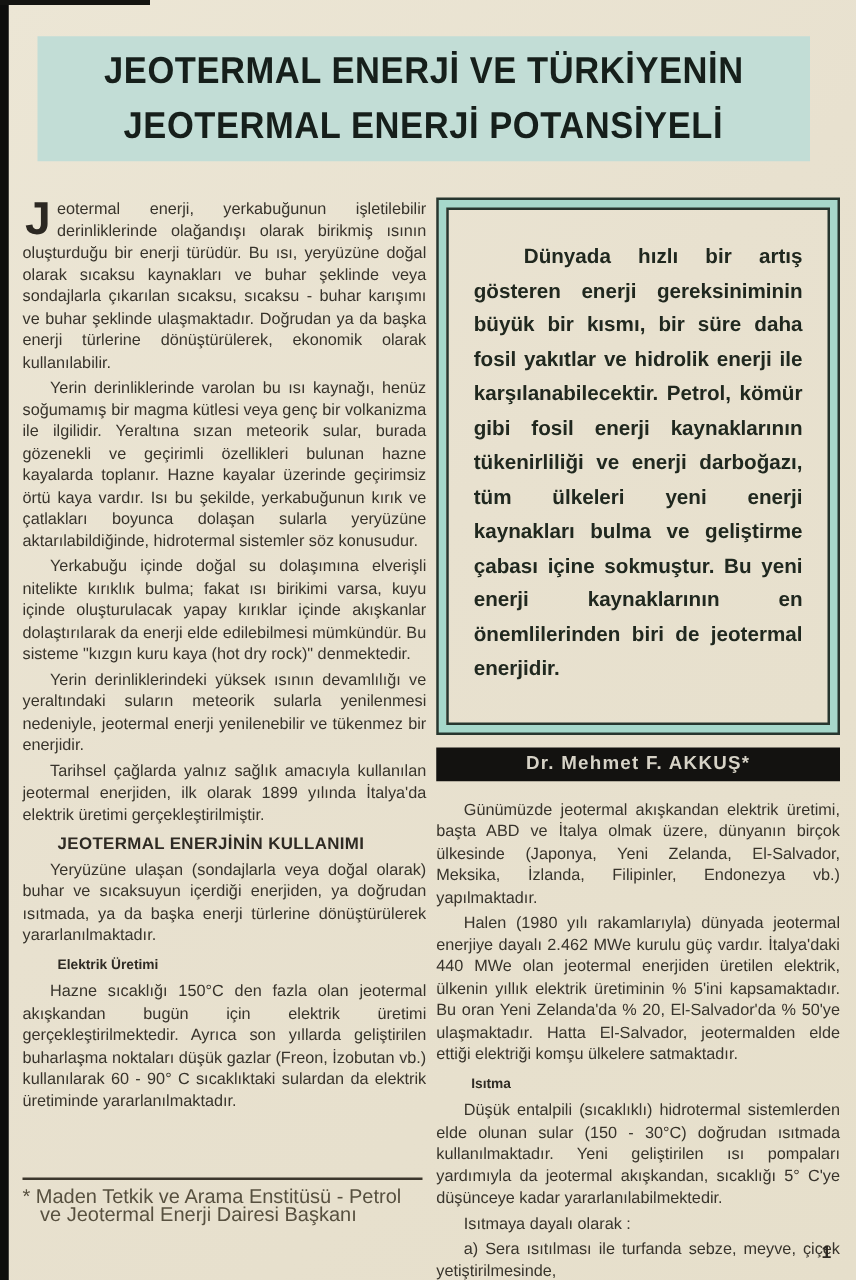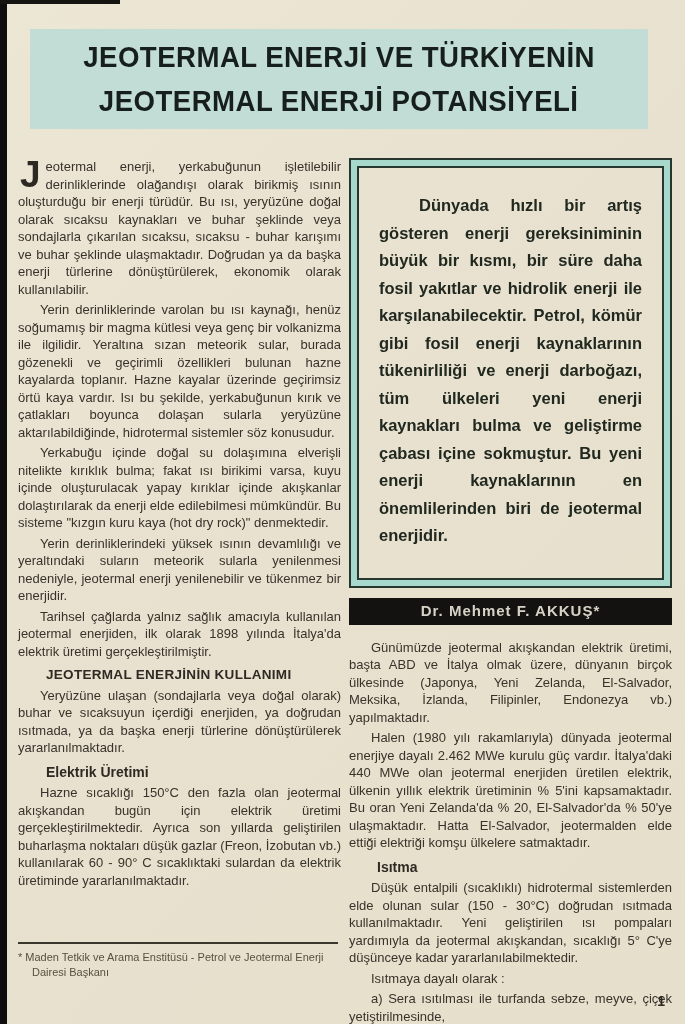--- a/index.html
+++ b/index.html
@@ -32,21 +32,21 @@
   .para.no-indent{text-indent:0;}
   .dropcap{
     float:left;font-size:37px;line-height:30px;font-weight:bold;
     padding:2px 5px 0 2px;color:#2c2822;
   }
   .section-heading{
     font-weight:bold;font-size:13.5px;margin:6px 0 3px 28px;text-indent:0;
     letter-spacing:0.3px;color:#2e2a23;
   }
   .sub-heading{
-    font-weight:bold;font-size:14px;margin:7px 0 3px 28px;text-indent:0;
+    font-weight:bold;font-size:11px;margin:7px 0 3px 28px;text-indent:0;
     color:#2e2a23;
   }
 
   .quote-box{
     margin:10px 8px 11px 8px;
     border:2px solid #27362f;
     box-shadow:0 0 0 6px #a6d8cb,0 0 0 8px #27362f;
     background:transparent;
     padding:24px 20px 28px 20px;
   }
@@ -63,21 +63,21 @@
     color:#d6d2c6;font-weight:bold;font-size:15px;letter-spacing:1px;
   }
 
   .right-body{margin-top:14px;}
 
   .footnote-block{
     position:absolute;left:18px;top:942px;width:322px;
   }
   .footnote-rule{border:0;border-top:2.5px solid #3c372d;margin:0 2px 6px 0;}
   .footnote-text{
-    font-size:11px;line-height:15px;color:#57503f;
+    font-size:16px;line-height:15px;color:#57503f;
     padding-left:14px;text-indent:-14px;text-align:left;margin:0;
   }
 
   .page-number{
     position:absolute;right:20px;top:993px;
     font-weight:bold;font-size:14px;color:#2c2822;
   }
 </style>
 </head>
 <body>
@@ -89,21 +89,21 @@
   <div class="title-banner">
     <div class="title-line">JEOTERMAL ENERJİ VE TÜRKİYENİN</div>
     <div class="title-line">JEOTERMAL ENERJİ POTANSİYELİ</div>
   </div>
 
   <div class="col col-left">
     <p class="para no-indent"><span class="dropcap">J</span><span>eotermal enerji, yerkabuğunun işletilebilir derinliklerinde olağandışı olarak birikmiş ısının oluşturduğu bir enerji türüdür. Bu ısı, yeryüzüne doğal olarak sıcaksu kaynakları ve buhar şeklinde veya sondajlarla çıkarılan sıcaksu, sıcaksu - buhar karışımı ve buhar şeklinde ulaşmaktadır. Doğrudan ya da başka enerji türlerine dönüştürülerek, ekonomik olarak kullanılabilir.</span></p>
     <p class="para">Yerin derinliklerinde varolan bu ısı kaynağı, henüz soğumamış bir magma kütlesi veya genç bir volkanizma ile ilgilidir. Yeraltına sızan meteorik sular, burada gözenekli ve geçirimli özellikleri bulunan hazne kayalarda toplanır. Hazne kayalar üzerinde geçirimsiz örtü kaya vardır. Isı bu şekilde, yerkabuğunun kırık ve çatlakları boyunca dolaşan sularla yeryüzüne aktarılabildiğinde, hidrotermal sistemler söz konusudur.</p>
     <p class="para">Yerkabuğu içinde doğal su dolaşımına elverişli nitelikte kırıklık bulma; fakat ısı birikimi varsa, kuyu içinde oluşturulacak yapay kırıklar içinde akışkanlar dolaştırılarak da enerji elde edilebilmesi mümkündür. Bu sisteme "kızgın kuru kaya (hot dry rock)" denmektedir.</p>
     <p class="para">Yerin derinliklerindeki yüksek ısının devamlılığı ve yeraltındaki suların meteorik sularla yenilenmesi nedeniyle, jeotermal enerji yenilenebilir ve tükenmez bir enerjidir.</p>
-    <p class="para">Tarihsel çağlarda yalnız sağlık amacıyla kullanılan jeotermal enerjiden, ilk olarak 1898 yılında İtalya'da elektrik üretimi gerçekleştirilmiştir.</p>
+    <p class="para">Tarihsel çağlarda yalnız sağlık amacıyla kullanılan jeotermal enerjiden, ilk olarak 1899 yılında İtalya'da elektrik üretimi gerçekleştirilmiştir.</p>
     <h2 class="section-heading">JEOTERMAL ENERJİNİN KULLANIMI</h2>
     <p class="para">Yeryüzüne ulaşan (sondajlarla veya doğal olarak) buhar ve sıcaksuyun içerdiği enerjiden, ya doğrudan ısıtmada, ya da başka enerji türlerine dönüştürülerek yararlanılmaktadır.</p>
     <h3 class="sub-heading">Elektrik Üretimi</h3>
     <p class="para">Hazne sıcaklığı 150°C den fazla olan jeotermal akışkandan bugün için elektrik üretimi gerçekleştirilmektedir. Ayrıca son yıllarda geliştirilen buharlaşma noktaları düşük gazlar (Freon, İzobutan vb.) kullanılarak 60 - 90° C sıcaklıktaki sulardan da elektrik üretiminde yararlanılmaktadır.</p>
   </div>
 
   <div class="footnote-block">
     <hr class="footnote-rule">
     <p class="footnote-text">* Maden Tetkik ve Arama Enstitüsü - Petrol ve Jeotermal Enerji Dairesi Başkanı</p>
   </div>

